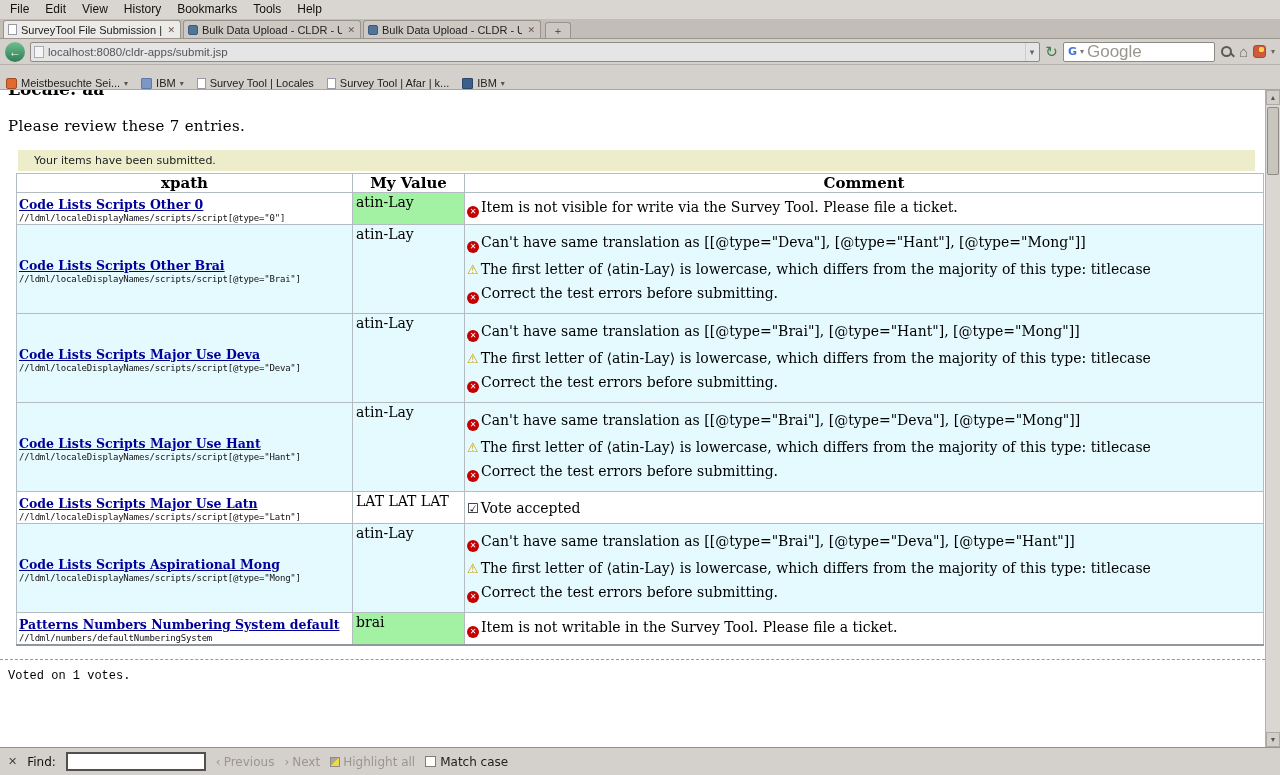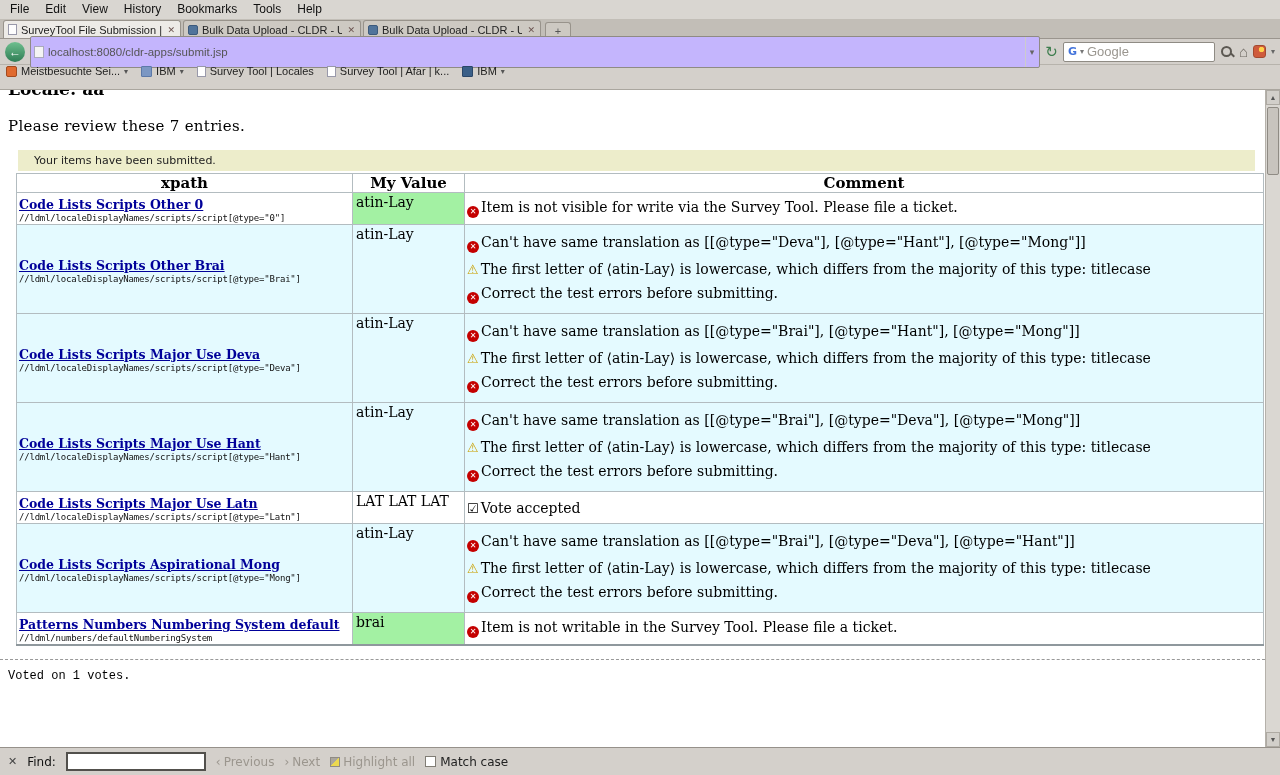--- a/index.html
+++ b/index.html
@@ -19,38 +19,38 @@
   .tab .title{flex:1;white-space:nowrap;overflow:hidden}
   .tab-ico{flex:none}
   .ico-page{background:#fdfdfd;border:1px solid #99a;width:9px;height:11px}
   .ico-doc{background:#51749b;border:1px solid #3c5a7d;border-radius:2px;width:10px;height:10px}
   .tab-close{font-size:9px;color:#6b5450;line-height:10px;padding:0 1px}
   .newtab{margin-left:4px;width:26px;height:16px;background:#cdc9c2;border:1px solid #98938b;border-bottom:none;border-radius:3px 3px 0 0;display:flex;align-items:center;justify-content:center;font-size:11px;color:#555}
 
   
   .navbar{height:26px;display:flex;align-items:center;gap:5px;padding:0 5px;background:#d4d0cb;border-bottom:1px solid #b7b3ac}
   .back-button{width:20px;height:20px;border-radius:50%;background:linear-gradient(#6fbf8f,#2e7d54);display:flex;align-items:center;justify-content:center;color:#fff;font-weight:bold;font-size:12px;flex:none}
-  .urlbar{flex:1;height:32px;background:#c4b5fd;border:1px solid #8f8b84;border-radius:2px;display:flex;align-items:center;padding:0 3px;gap:4px}
+  .urlbar{flex:1;height:20px;background:#e5e5e5;border:1px solid #8f8b84;border-radius:2px;display:flex;align-items:center;padding:0 3px;gap:4px}
   .fav{width:10px;height:12px;background:#f4f4f4;border:1px solid #aab;flex:none}
   .url-text{flex:1;font-size:11.5px;color:#555;white-space:nowrap;overflow:hidden}
   .url-caret{color:#666;font-size:9px;border-left:1px solid #ccc;padding:0 2px 0 4px;align-self:stretch;display:flex;align-items:center}
   .reload{font-size:15px;color:#3e7d4e;line-height:1;flex:none}
   .searchbox{width:152px;height:20px;background:#fff;border:1px solid #8f8b84;border-radius:2px;display:flex;align-items:center;padding:0 4px;gap:3px;flex:none}
   .g-ico{font:bold 11px "DejaVu Sans",sans-serif;color:#4273db}
   .s-caret{font-size:8px;color:#777}
-  .s-text{flex:1;font-size:13px;color:#9a968f}
+  .s-text{flex:1;font-size:17px;color:#9a968f}
   .icon-mag{position:relative;width:14px;height:14px;flex:none}
   .icon-mag::before{content:"";position:absolute;left:1px;top:1px;width:7px;height:7px;border:2px solid #5c5852;border-radius:50%}
   .icon-mag::after{content:"";position:absolute;left:10px;top:9px;width:5px;height:2px;background:#5c5852;transform:rotate(45deg)}
   .icon-home{font-size:15px;color:#6e6a63;line-height:1}
   .icon-addon{width:13px;height:13px;border-radius:3px;background:radial-gradient(circle at 68% 32%, #ffd24a 0 2.5px, #cf5b3c 3px);border:1px solid #a34a30;flex:none}
   .nav-caret{font-size:8px;color:#666}
 
   
-  .bookmarksbar{height:25px;display:flex;align-items:flex-start;gap:13px;padding:0 6px;background:#d4d0cb;border-bottom:1px solid #aaa69f}
+  .bookmarksbar{height:25px;display:flex;align-items:flex-end;gap:13px;padding:0 6px;background:#d4d0cb;border-bottom:1px solid #aaa69f}
   .bm{display:flex;align-items:center;gap:4px;font-size:11px;color:#222}
   .bm .caret{font-size:8px;color:#555}
   .bm-ico{width:11px;height:11px;flex:none}
   .bm-most-visited-icon{background:#e06a2f;border:1px solid #a34a1f;border-radius:2px}
   .bm-folder-icon{background:#7b97c3;border:1px solid #5c79a8;border-radius:1px}
   .bm-page-icon{background:#fff;border:1px solid #99a;width:9px;height:11px}
   .bm-site-icon{background:#3a5f88;border:1px solid #2a4668;border-radius:1px}
 
   
   .content{position:absolute;top:90px;left:0;right:15px;bottom:28px;background:#fff;overflow:hidden;font-family:"DejaVu Serif",serif;color:#000}

